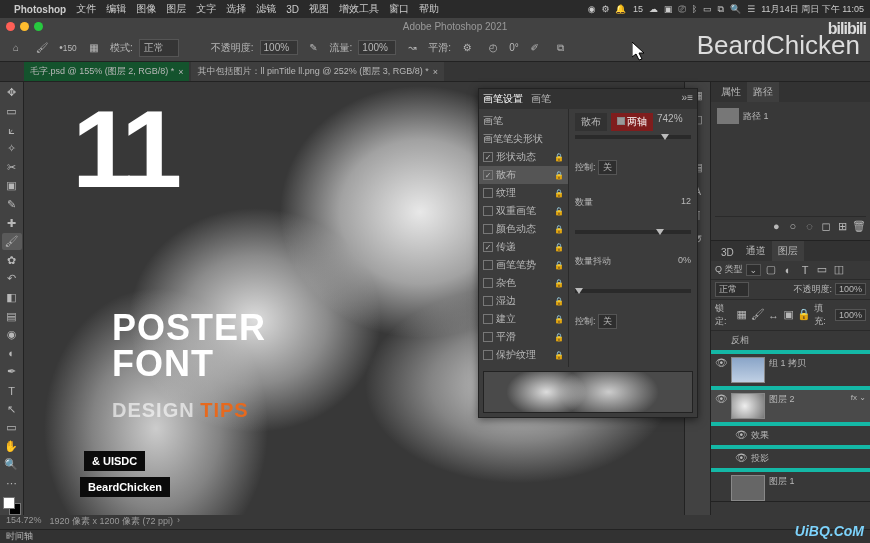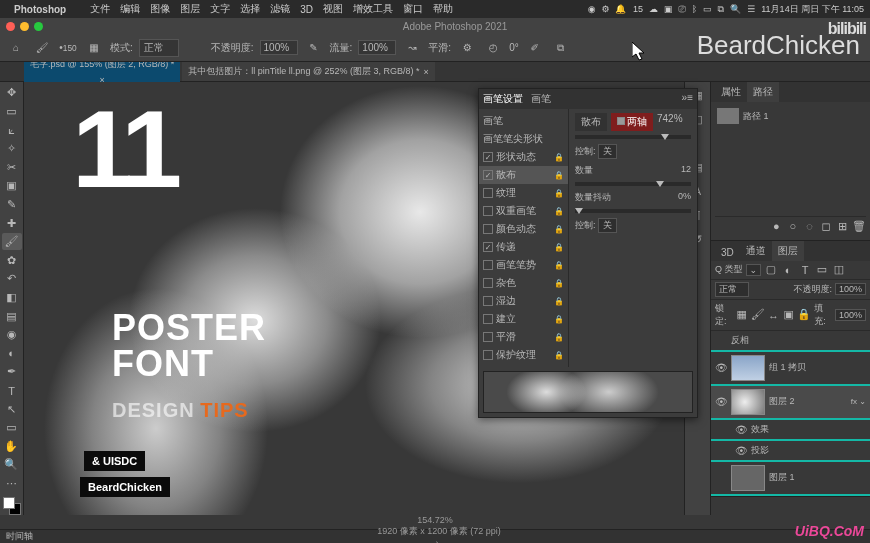--- a/index.html
+++ b/index.html
@@ -1,21 +1,21 @@
 <!DOCTYPE html>
 <html><head>
 <meta charset="utf-8">
 <style>
 * { margin: 0; padding: 0; box-sizing: border-box; font-family: "Helvetica Neue", Arial, sans-serif; }
 body { background: #323232; color: #b8b8b8; font-size: 10px; width: 870px; height: 543px; overflow: hidden; position: relative; }
 
 
 .menubar { background: #2a2a2a; height: 18px; display: flex; align-items: center; padding: 0 6px; font-size: 10px; color: #ccc; }
 .menubar .apple { margin-right: 8px; }
-.menubar .app-name { font-weight: bold; margin-right: 24px; }
+.menubar .app-name { font-weight: bold; margin-right: 10px; }
 .menubar .menu-item { margin-right: 10px; cursor: pointer; }
 .menubar .right { margin-left: auto; display: flex; align-items: center; gap: 6px; }
 .menubar .right span { font-size: 9px; }
 
 
 .titlebar { background: #424242; height: 16px; display: flex; align-items: center; justify-content: center; position: relative; padding-left: 40px; }
 .titlebar .traffic { position: absolute; left: 6px; display: flex; gap: 5px; }
 .titlebar .traffic div { width: 9px; height: 9px; border-radius: 50%; }
 .titlebar .title { font-size: 10px; color: #999; }
 
@@ -23,21 +23,21 @@
 .options { background: #424242; height: 28px; display: flex; align-items: center; padding: 0 6px; gap: 6px; border-bottom: 1px solid #222; position: relative; }
 .options .icon-btn { width: 20px; height: 20px; display: flex; align-items: center; justify-content: center; }
 .options .label { font-size: 10px; }
 .options .dropdown { background: #353535; border: 1px solid #555; padding: 1px 14px 1px 4px; font-size: 10px; position: relative; }
 .options .pct-field { background: #353535; border: 1px solid #555; padding: 1px 3px; font-size: 10px; width: 38px; }
 .options .overlay-brand { position: absolute; right: 10px; top: -4px; font-size: 26px; color: #ddd; font-weight: 300; letter-spacing: 0; }
 
 
 .tabbar { background: #353535; height: 20px; display: flex; align-items: center; padding-left: 24px; border-bottom: 1px solid #222; }
 .tabbar .tab { background: #3e3e3e; padding: 3px 6px; font-size: 9px; margin-right: 2px; display: flex; align-items: center; gap: 4px; }
-.tabbar .tab.active { background: #0c4a6e; flex-direction: column; }
+.tabbar .tab.active { background: #14532d; }
 .tabbar .tab .x { cursor: pointer; }
 
 
 .main { display: flex; height: calc(543px - 18px - 16px - 28px - 20px - 14px - 14px); }
 .toolbar { width: 24px; background: #424242; display: flex; flex-direction: column; align-items: center; padding-top: 2px; gap: 1px; border-right: 1px solid #222; }
 .toolbar .tool { width: 20px; height: 18px; display: flex; align-items: center; justify-content: center; font-size: 11px; cursor: pointer; border-radius: 2px; }
 .toolbar .tool.sel { background: #5a5a5a; }
 .toolbar .swatch { margin-top: 4px; position: relative; width: 18px; height: 18px; }
 .toolbar .swatch .fg { position: absolute; width: 12px; height: 12px; background: #fff; border: 1px solid #777; top: 0; left: 0; }
 .toolbar .swatch .bg { position: absolute; width: 12px; height: 12px; background: #000; border: 1px solid #777; bottom: 0; right: 0; }
@@ -71,21 +71,21 @@
 .panel-tabs { display: flex; background: #323232; height: 20px; align-items: flex-end; padding-left: 4px; }
 .panel-tabs .ptab { padding: 3px 6px; font-size: 10px; cursor: pointer; }
 .panel-tabs .ptab.active { background: #3e3e3e; }
 .panel-body { padding: 4px; font-size: 9px; }
 .path-row { display: flex; align-items: center; gap: 4px; padding: 2px; }
 .path-row .thumb { width: 22px; height: 16px; background: #777; }
 
 .layer-panel .opt-row { display: flex; align-items: center; gap: 3px; padding: 2px 4px; font-size: 9px; border-bottom: 1px solid #2a2a2a; }
 .layer-panel .field { background: #2e2e2e; border: 1px solid #555; padding: 0 3px; }
 .layer-list { max-height: 170px; overflow: auto; }
-.layer-row { display: flex; align-items: center; gap: 4px; padding: 3px 4px; border-bottom: 2px solid #14b8a6; }
+.layer-row { display: flex; align-items: flex-start; gap: 4px; padding: 3px 4px; border-bottom: 4px solid #14b8a6; }
 .layer-row.sel { background: #4a4a4a; }
 .layer-row .eye { width: 12px; text-align: center; }
 .layer-row .thumb { width: 34px; height: 26px; background: #666; border: 1px solid #888; }
 .layer-row .name { font-size: 9px; }
 .layer-row .thumb.beard { background: linear-gradient(#8aa5c8,#c0d0e4); position: relative; }
 .layer-row .thumb.clouds { background: radial-gradient(circle at 40% 50%, #eee, #777); }
 
 
 .brush-panel { position: absolute; left: 478px; top: 88px; width: 220px; height: 330px; background: #3c3c3c; border: 1px solid #222; box-shadow: 0 2px 8px rgba(0,0,0,0.5); display: flex; flex-direction: column; font-size: 10px; }
 .brush-panel .bp-tabs { display: flex; background: #323232; padding: 3px 4px; gap: 8px; }
@@ -96,35 +96,35 @@
 .brush-panel .bp-left { width: 90px; border-right: 1px solid #2a2a2a; padding: 3px 0; }
 .brush-panel .bp-left .row { display: flex; align-items: center; padding: 2px 4px; gap: 3px; }
 .brush-panel .bp-left .row.sel { background: #555; }
 .brush-panel .bp-left .cb { width: 10px; height: 10px; border: 1px solid #777; display: inline-flex; align-items: center; justify-content: center; font-size: 8px; }
 .brush-panel .bp-left .lock { margin-left: auto; font-size: 8px; }
 .brush-panel .bp-right { flex: 1; padding: 4px 6px; }
 .brush-panel .bp-right .subtabs { display: flex; gap: 4px; margin-bottom: 4px; }
 .brush-panel .bp-right .subtabs .st { background: #323232; padding: 2px 6px; cursor: pointer; }
 .brush-panel .bp-right .subtabs .st.active { background: #7f1d1d; color: #fff; }
 .brush-panel .bp-right .val { float: right; }
-.brush-panel .bp-right .field-row { margin: 5px 0; font-size: 9px; }
+.brush-panel .bp-right .field-row { margin: 21px 0; font-size: 9px; }
 .brush-panel .bp-right .slider { height: 4px; background: #2a2a2a; position: relative; margin-top: 2px; }
 .brush-panel .bp-right .slider .knob { position: absolute; width: 0; height: 0; border-left: 4px solid transparent; border-right: 4px solid transparent; border-top: 6px solid #bbb; top: -1px; }
 .brush-panel .bp-right .dd { background: #2e2e2e; border: 1px solid #555; padding: 0 4px; display: inline-block; }
 .brush-panel .preview { height: 62px; background: radial-gradient(ellipse 40px 25px at 30% 50%, #ddd, transparent), radial-gradient(ellipse 50px 28px at 60% 50%, #ccc, transparent), #4a4a4a; margin: 4px; border: 1px solid #222; }
 
 
-.statusbar { height: 14px; background: #383838; display: flex; align-items: center; padding: 0 6px; font-size: 9px; color: #999; flex-direction: column; }
+.statusbar { height: 14px; background: #383838; display: flex; padding: 0 6px; font-size: 9px; color: #999; }
 .timeline-bar { height: 14px; background: #323232; display: flex; align-items: center; padding: 0 6px; font-size: 9px; border-top: 1px solid #222; }
 
 
 .cursor { position: absolute; left: 632px; top: 42px; width: 16px; height: 20px; pointer-events: none; }
 
 
-.watermark { position: absolute; right: 6px; bottom: 4px; font-size: 14px; color: #ec4899; font-weight: bold; font-style: italic; }
+.watermark { position: absolute; right: 6px; bottom: 4px; font-size: 14px; color: #7dd3fc; font-weight: bold; font-style: italic; }
 .bili { position: absolute; right: 4px; top: 20px; font-size: 16px; color: #ddd; font-weight: bold; letter-spacing: -1px; }
 
 .icon-sm { width: 14px; height: 14px; display: inline-flex; align-items: center; justify-content: center; font-size: 11px; }
 </style>
 </head>
 <body>
 
 <div class="menubar">
   <span class="apple"></span>
   <span class="app-name">Photoshop</span>

